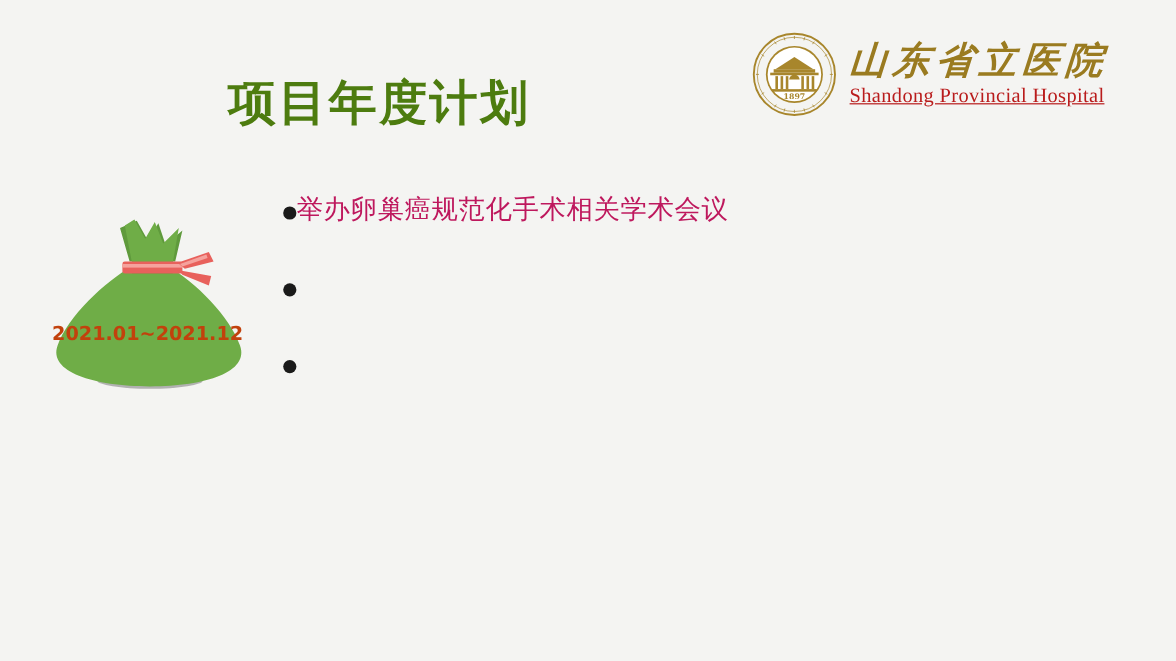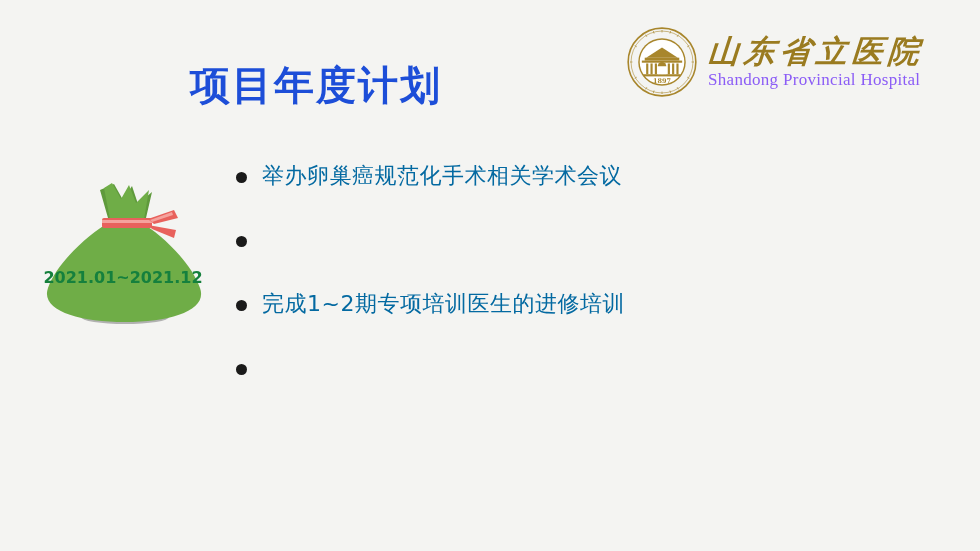--- a/index.html
+++ b/index.html
@@ -49,35 +49,36 @@
     font-style: italic;
     letter-spacing: 5px;
     color: #9a7b20;
     line-height: 1.15;
     white-space: nowrap;
     transform: skewX(-4deg);
   }
   #logo-en {
     font-family: "Liberation Serif", "DejaVu Serif", serif;
     font-size: 17px;
-    color: #8b5cf6;
+    color: #b91c1c;
     letter-spacing: 0.3px;
     white-space: nowrap;
     margin-top: 1px;
+    text-decoration: underline;
   }
 
   
   #page-title {
     position: absolute;
     left: 190px;
     top: 58px;
     font-family: "DejaVu Sans", "Liberation Sans", sans-serif;
     font-size: 40px;
     font-weight: bold;
-    color: #1d4ed8;
+    color: #4d7c0f;
     letter-spacing: 2px;
     white-space: nowrap;
   }
 
   
   #bullet-list {
     position: absolute;
     left: 236px;
     top: 160px;
     width: 700px;
@@ -89,24 +90,23 @@
   }
   .bullet-dot {
     flex: 0 0 auto;
     width: 11px;
     height: 11px;
     border-radius: 50%;
     background: #1a1a1a;
     margin-top: 12px;
   }
   .bullet-text {
-    margin-left: 15px;
     font-family: "DejaVu Sans", "Liberation Sans", sans-serif;
     font-size: 22px;
-    color: #0369a1;
+    color: #be185d;
     line-height: 32px;
     white-space: nowrap;
     letter-spacing: 0.5px;
   }
 
   
   #money-bag {
     position: absolute;
     left: 28px;
     top: 178px;
@@ -115,21 +115,21 @@
   }
   #bag-date {
     position: absolute;
     left: 28px;
     top: 268px;
     width: 190px;
     text-align: center;
     font-family: "DejaVu Sans", "Liberation Sans", sans-serif;
     font-size: 16px;
     font-weight: bold;
-    color: #15803d;
+    color: #c2410c;
     letter-spacing: 0px;
     pointer-events: none;
   }
 </style>
 </head>
 <body>
 
 <div id="slide">
 
   <div id="logo-block">
@@ -210,20 +210,16 @@
   <div id="bullet-list">
     <div class="bullet-row">
       <span class="bullet-dot"></span>
       <span class="bullet-text">举办卵巢癌规范化手术相关学术会议</span>
     </div>
     <div class="bullet-row">
       <span class="bullet-dot"></span>
     </div>
     <div class="bullet-row">
       <span class="bullet-dot"></span>
-      <span class="bullet-text">完成1~2期专项培训医生的进修培训</span>
-    </div>
-    <div class="bullet-row">
-      <span class="bullet-dot"></span>
     </div>
   </div>
 
 </div>
 
 </body></html>

